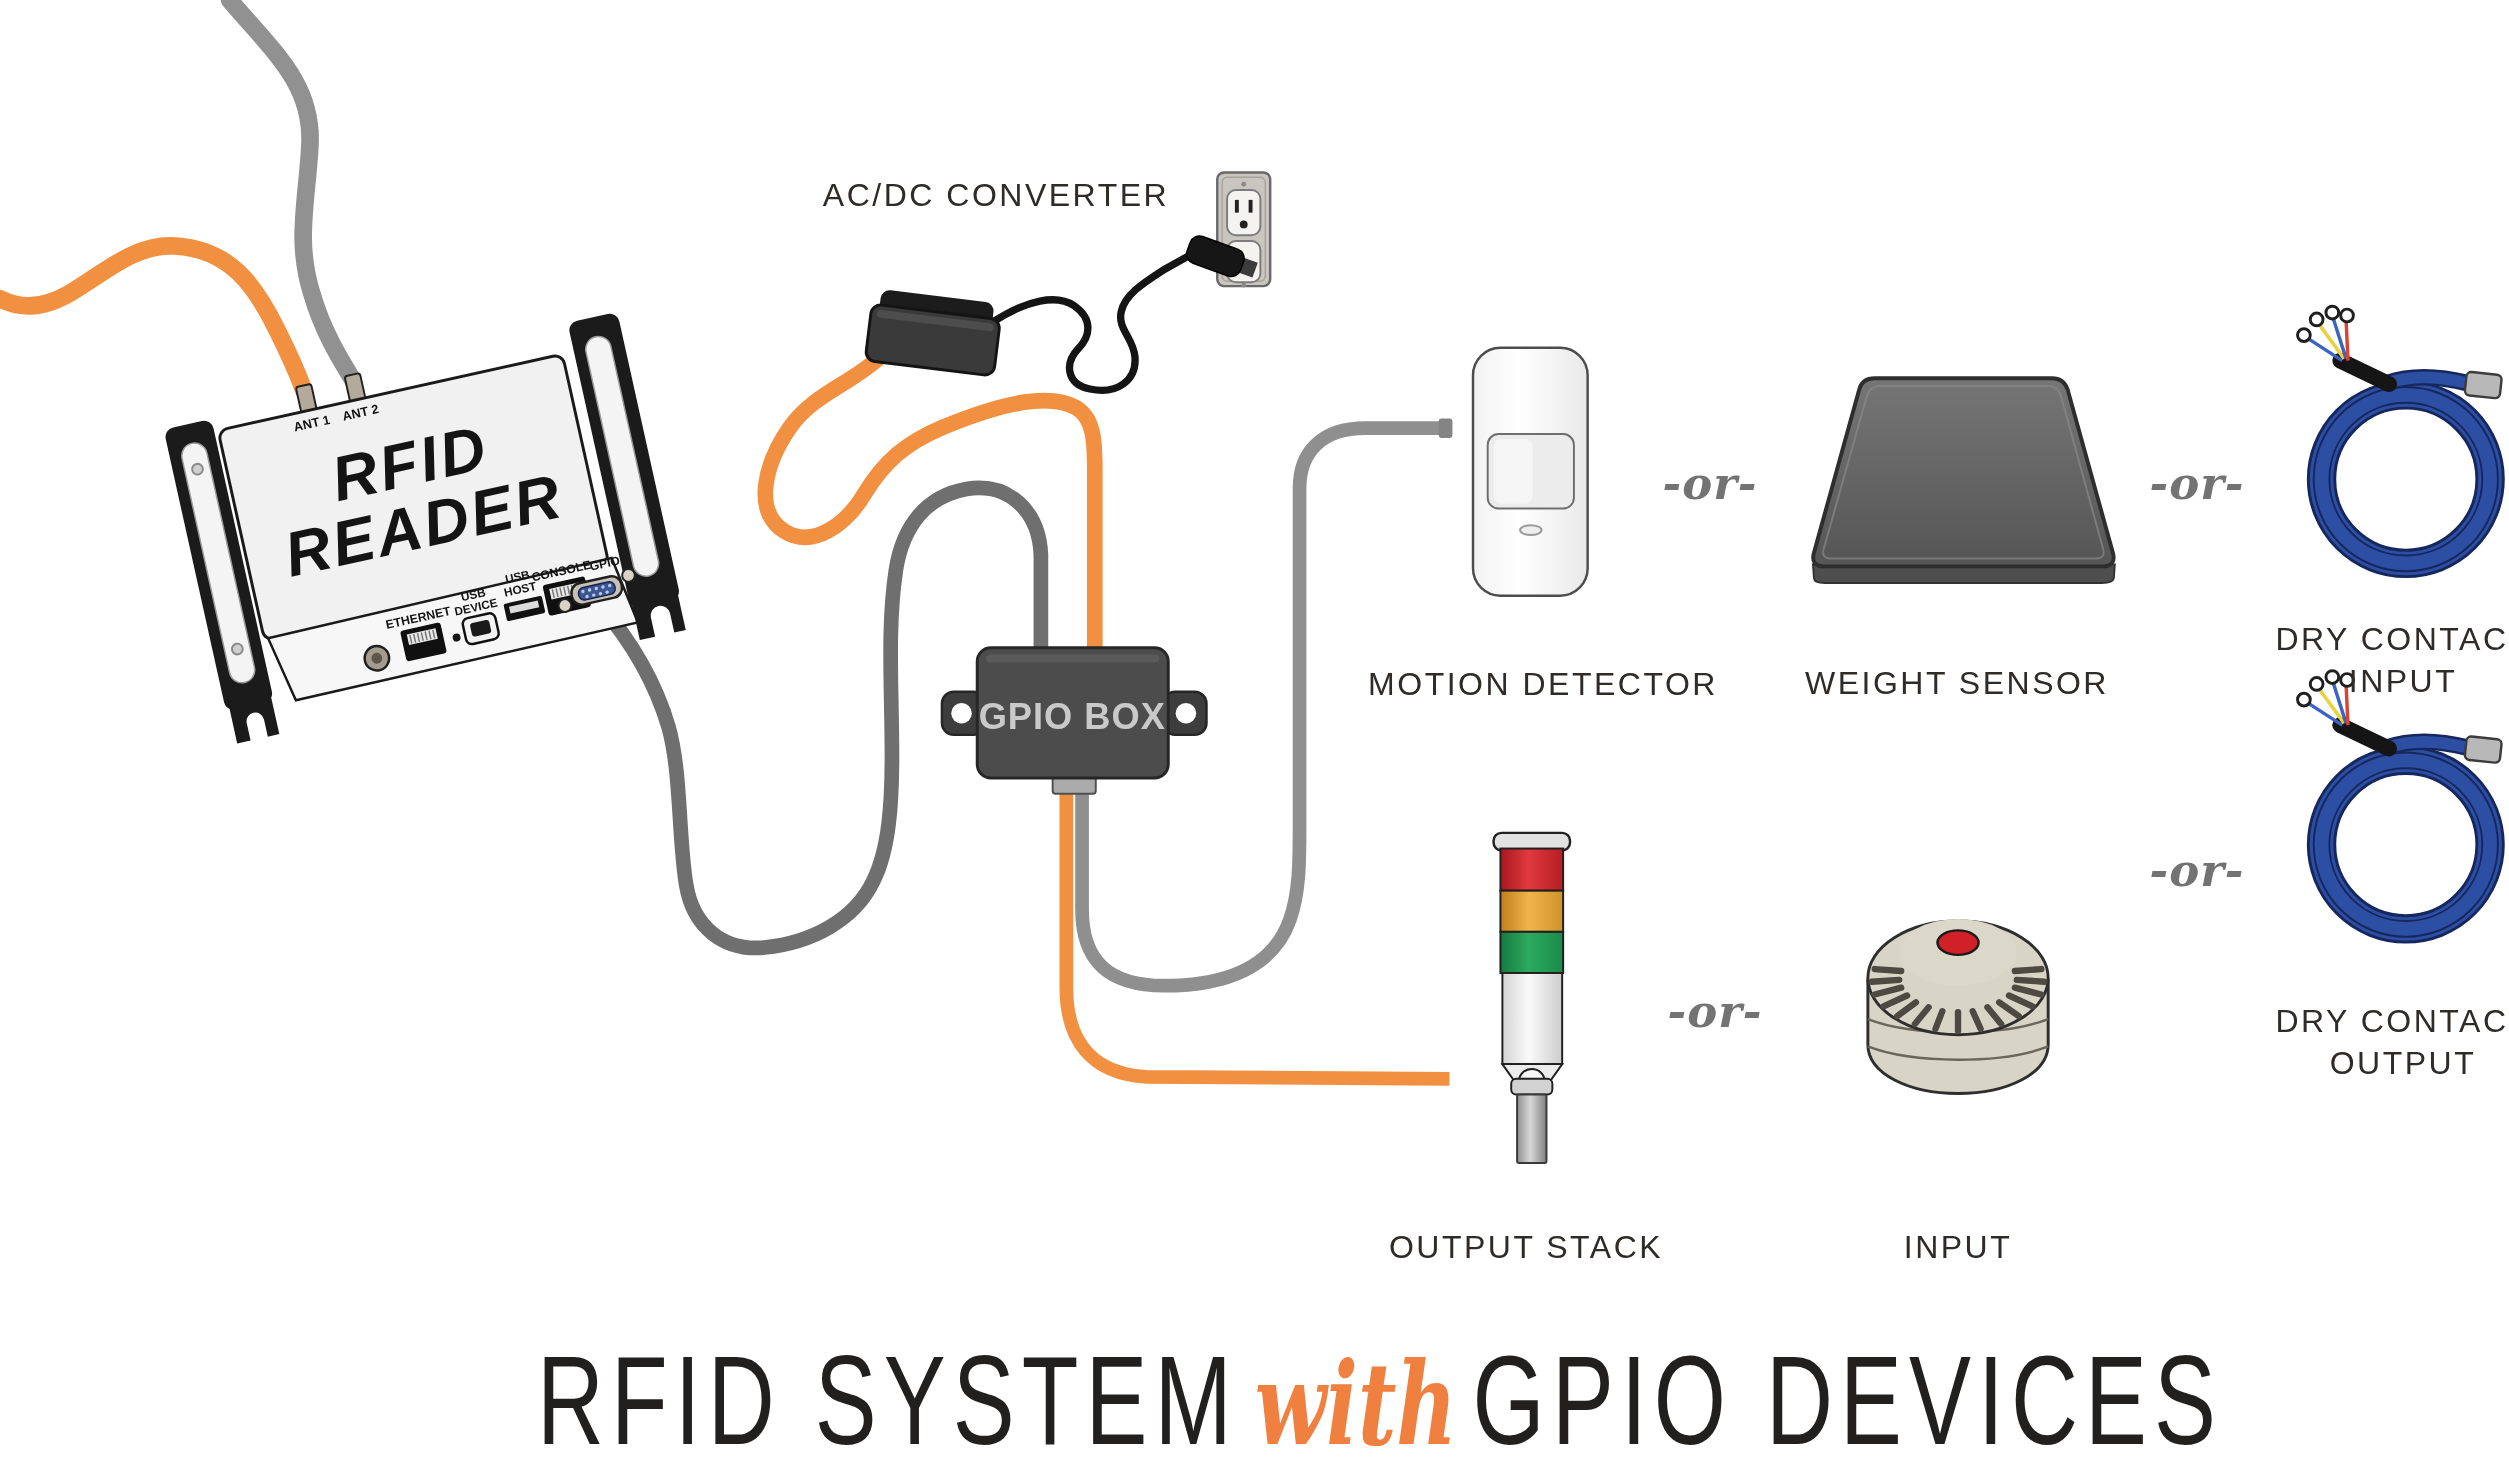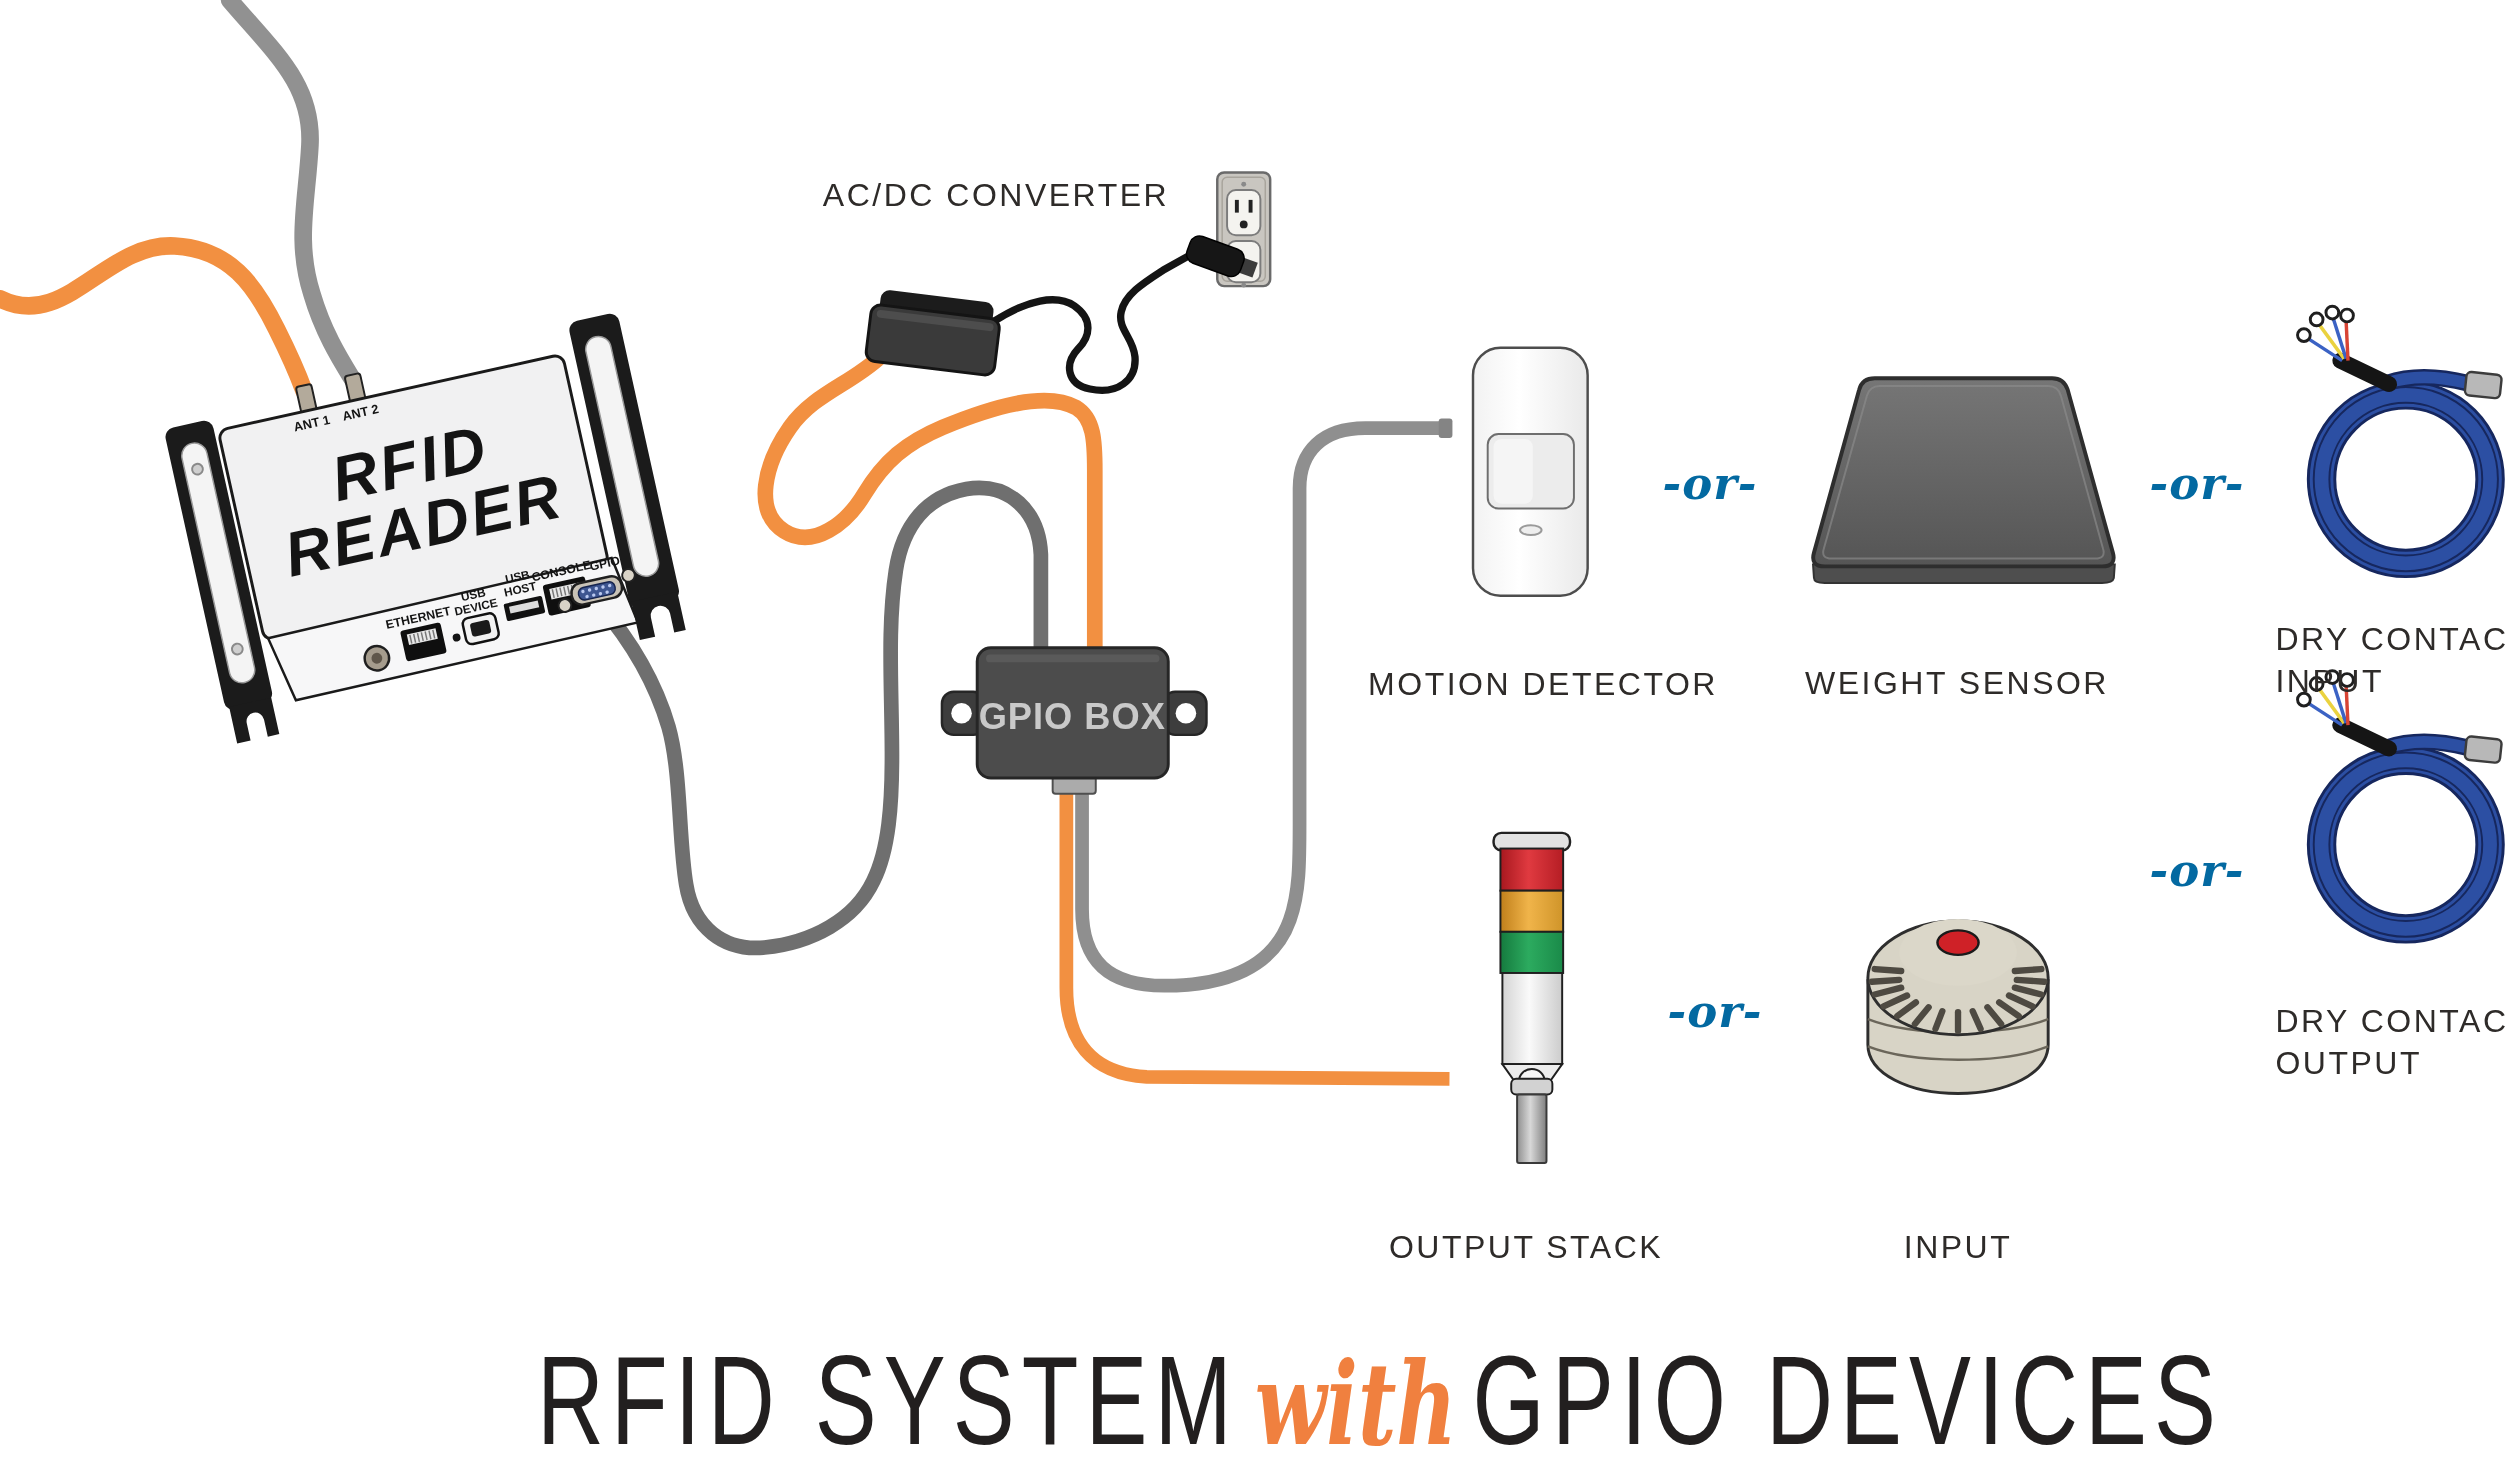--- a/index.html
+++ b/index.html
@@ -1,23 +1,23 @@
 <!DOCTYPE html>
 <html><head>
 <meta charset="utf-8">
 <style>
   html,body{margin:0;padding:0;background:#ffffff;}
   body{width:2509px;height:1458px;overflow:hidden;}
   .stage{position:relative;width:2509px;height:1458px;font-family:"Liberation Sans",sans-serif;}
   .stage svg{position:absolute;left:0;top:0;}
   .lbl{position:absolute;transform:translate(-50%,-50%);font-size:32px;letter-spacing:2.5px;
-       color:#2e2b29;text-align:left;line-height:1.3;white-space:nowrap;}
+       color:#2e2b29;text-align:center;line-height:1.3;white-space:nowrap;}
   .lbl span{display:block;}
   .or{position:absolute;transform:translate(-50%,-50%);font-family:"DejaVu Serif",serif;
-      font-style:italic;font-weight:bold;font-size:45px;color:#0369a1;letter-spacing:1px;}
+      font-style:italic;font-weight:bold;font-size:45px;color:#737373;letter-spacing:1px;}
   .title{position:absolute;left:1380px;top:1400px;transform:translate(-50%,-50%) scaleX(.73);
          white-space:nowrap;display:flex;align-items:baseline;}
   .title .sans{font-size:127px;letter-spacing:9.8px;color:#221f1f;font-weight:400;}
   .title .script{font-family:"DejaVu Serif",serif;font-style:italic;font-weight:bold;
                  font-size:114px;color:#f0803f;margin:0 21.6px;letter-spacing:0;}
 </style>
 </head>
 <body>
 
 <div class="stage">

